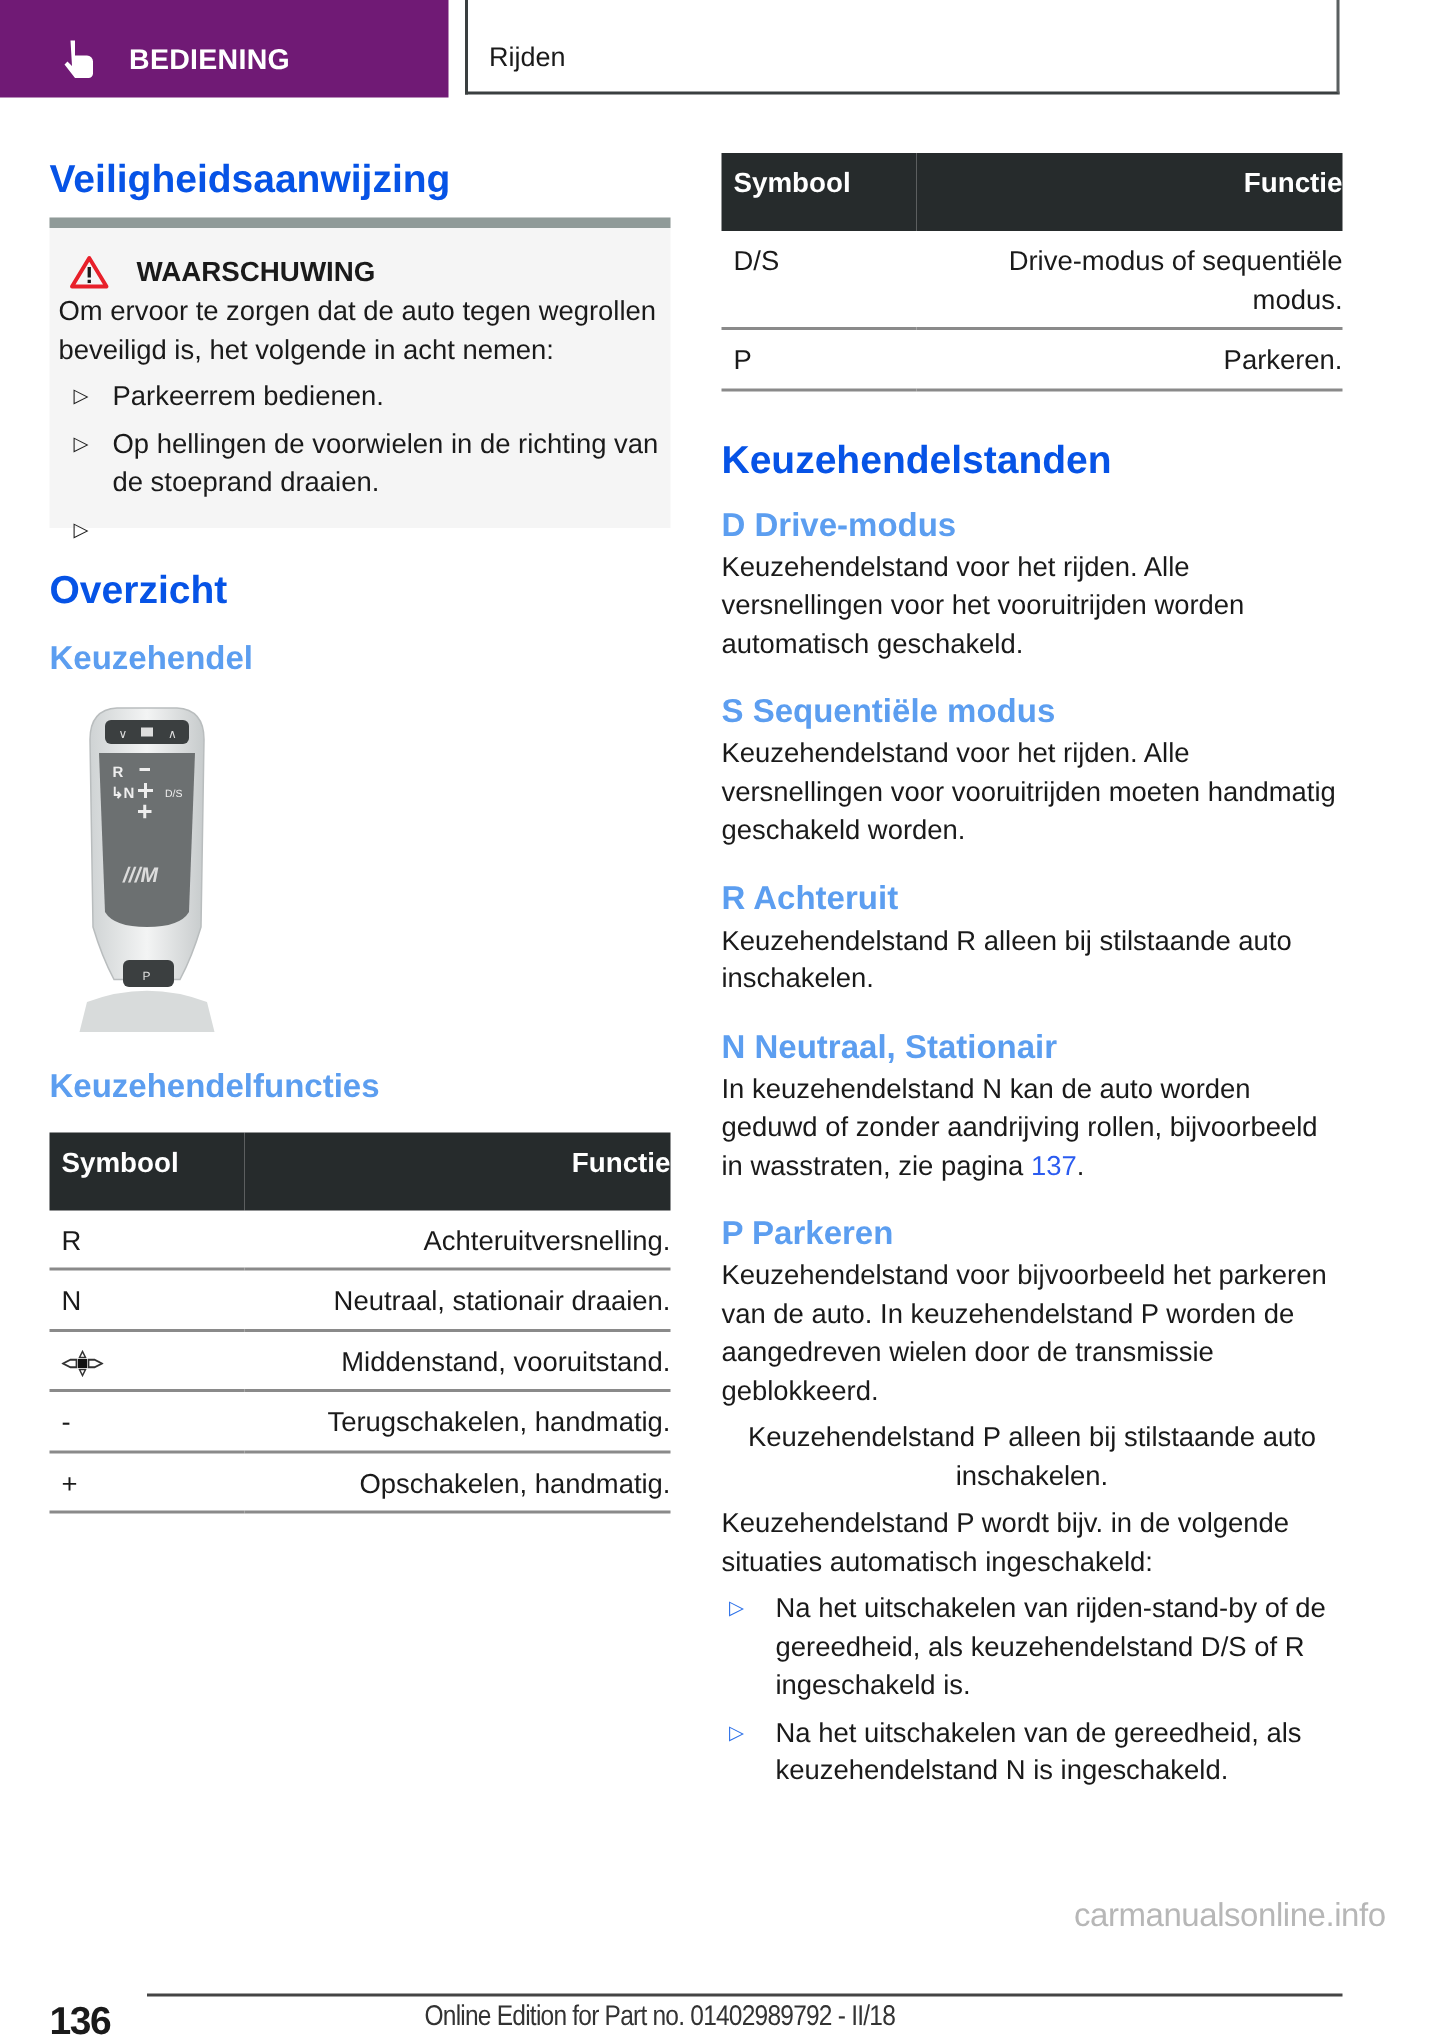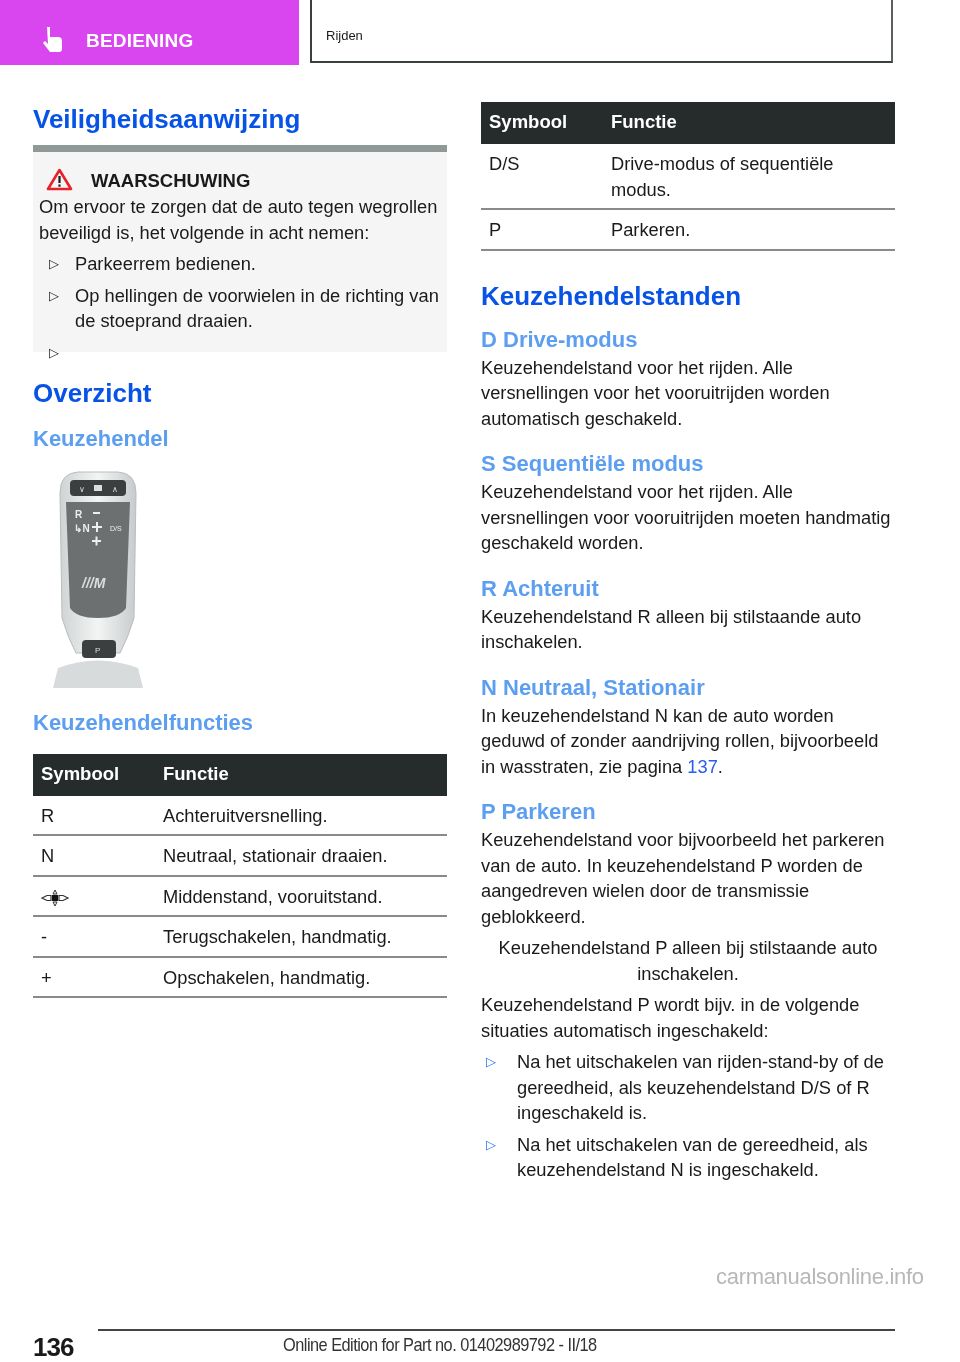--- a/index.html
+++ b/index.html
@@ -1,55 +1,55 @@
 <!DOCTYPE html>
 <html><head>
 <meta charset="utf-8">
 <style>
   html, body { margin:0; padding:0; background:#ffffff; }
   body { width:960px; height:1362px; position:relative; overflow:hidden;
          font-family:"Liberation Sans", sans-serif; color:#1a1a1a; }
 
   
-  .hdr-left { position:absolute; left:0; top:0; width:299px; height:65px; background:#d946ef;
+  .hdr-left { position:absolute; left:0; top:0; width:299px; height:65px; background:#701a75;
               display:flex; align-items:center; }
   .hdr-left .hand { margin-left:40px; width:24px; height:26px; margin-top:12px; }
   .hdr-left .sec { margin-left:22px; margin-top:16px; color:#fff; font-weight:bold; font-size:19px; letter-spacing:0.2px; }
   .hdr-right { position:absolute; left:310px; top:-2px; width:583px; height:65px;
                border-left:2px solid #3a3f40; border-right:2px solid #5a5f60; border-bottom:2px solid #3a3f40; box-sizing:border-box; }
-  .hdr-right .chap { position:absolute; left:14px; top:30px; font-size:13px; color:#1a1a1a; }
+  .hdr-right .chap { position:absolute; left:14px; top:30px; font-size:18px; color:#1a1a1a; }
 
   
   .col { position:absolute; width:414px; }
   .col.left { left:33px; top:98px; }
   .col.right { left:481px; top:102px; }
 
   h1.title { font-size:26px; font-weight:bold; color:#0653e6; margin:0; line-height:42px; }
   h2.sub { font-size:22px; font-weight:bold; color:#5c9ef0; margin:0; line-height:30px; }
   p { margin:0; font-size:18.3px; line-height:25.5px; }
 
   
   .warn { margin-top:5px; background:#f5f5f5; border-top:7px solid #8f9a98; padding:16px 6px 12px 6px; }
-  .warn .whead { display:flex; align-items:flex-start; font-weight:bold; font-size:18.5px; line-height:26px; margin-left:0; }
+  .warn .whead { display:flex; align-items:center; font-weight:bold; font-size:18.5px; line-height:26px; margin-left:0; }
   .warn .whead svg { width:27px; height:23px; margin-left:7px; margin-right:18px; }
   .warn p + p { margin-top:6px; }
   ul.tri { list-style:none; margin:6px 0 0 0; padding:0; }
   ul.tri li { position:relative; padding-left:36px; font-size:18.3px; line-height:25.5px; margin-bottom:6px; }
   ul.tri li .mk { position:absolute; left:10px; top:0; font-size:13px; color:#1a1a1a; }
   ul.tri.blue li .mk { color:#2a6fe8; left:5px; }
   ul.tri.blue li { padding-left:56px; margin-left:0; }
 
   
   .figure { width:100px; height:220px; margin:14px auto 0 auto; position:relative; left:15px; }
 
   
   table.sym { width:414px; border-collapse:collapse; }
   table.sym th { background:#262b2c; color:#fff; font-weight:bold; font-size:18.5px; text-align:left;
-                 height:40px; padding:0 0 2px 8px; }
-  table.sym th:nth-child(2), table.sym td:nth-child(2) { padding-left:0; }
+                 height:40px; padding:0 0 12px 8px; }
+  table.sym th:nth-child(2), table.sym td:nth-child(2) { padding-left:0;text-align:right; }
   table.sym td { font-size:18.3px; line-height:25.5px; padding:7px 0 6px 8px; border-bottom:2px solid #8a8a8a; vertical-align:top; }
   table.sym td.c1 { width:122px; }
 
   .link { color:#2b5cf0; }
 
   
   .pg { position:absolute; left:33px; top:1332px; font-weight:bold; font-size:26px; color:#1a1a1a; letter-spacing:-1px; }
   .frule { position:absolute; left:98px; top:1329px; width:797px; height:2px; background:#444; }
   .fnote { position:absolute; left:283px; top:1334px; font-size:19px; color:#333; letter-spacing:-0.6px; transform:scaleX(0.86); transform-origin:left top; white-space:nowrap; }
   .fwm { position:absolute; left:716px; top:1264px; font-size:22px; color:#b7b7b7; letter-spacing:-0.3px; white-space:nowrap; }

